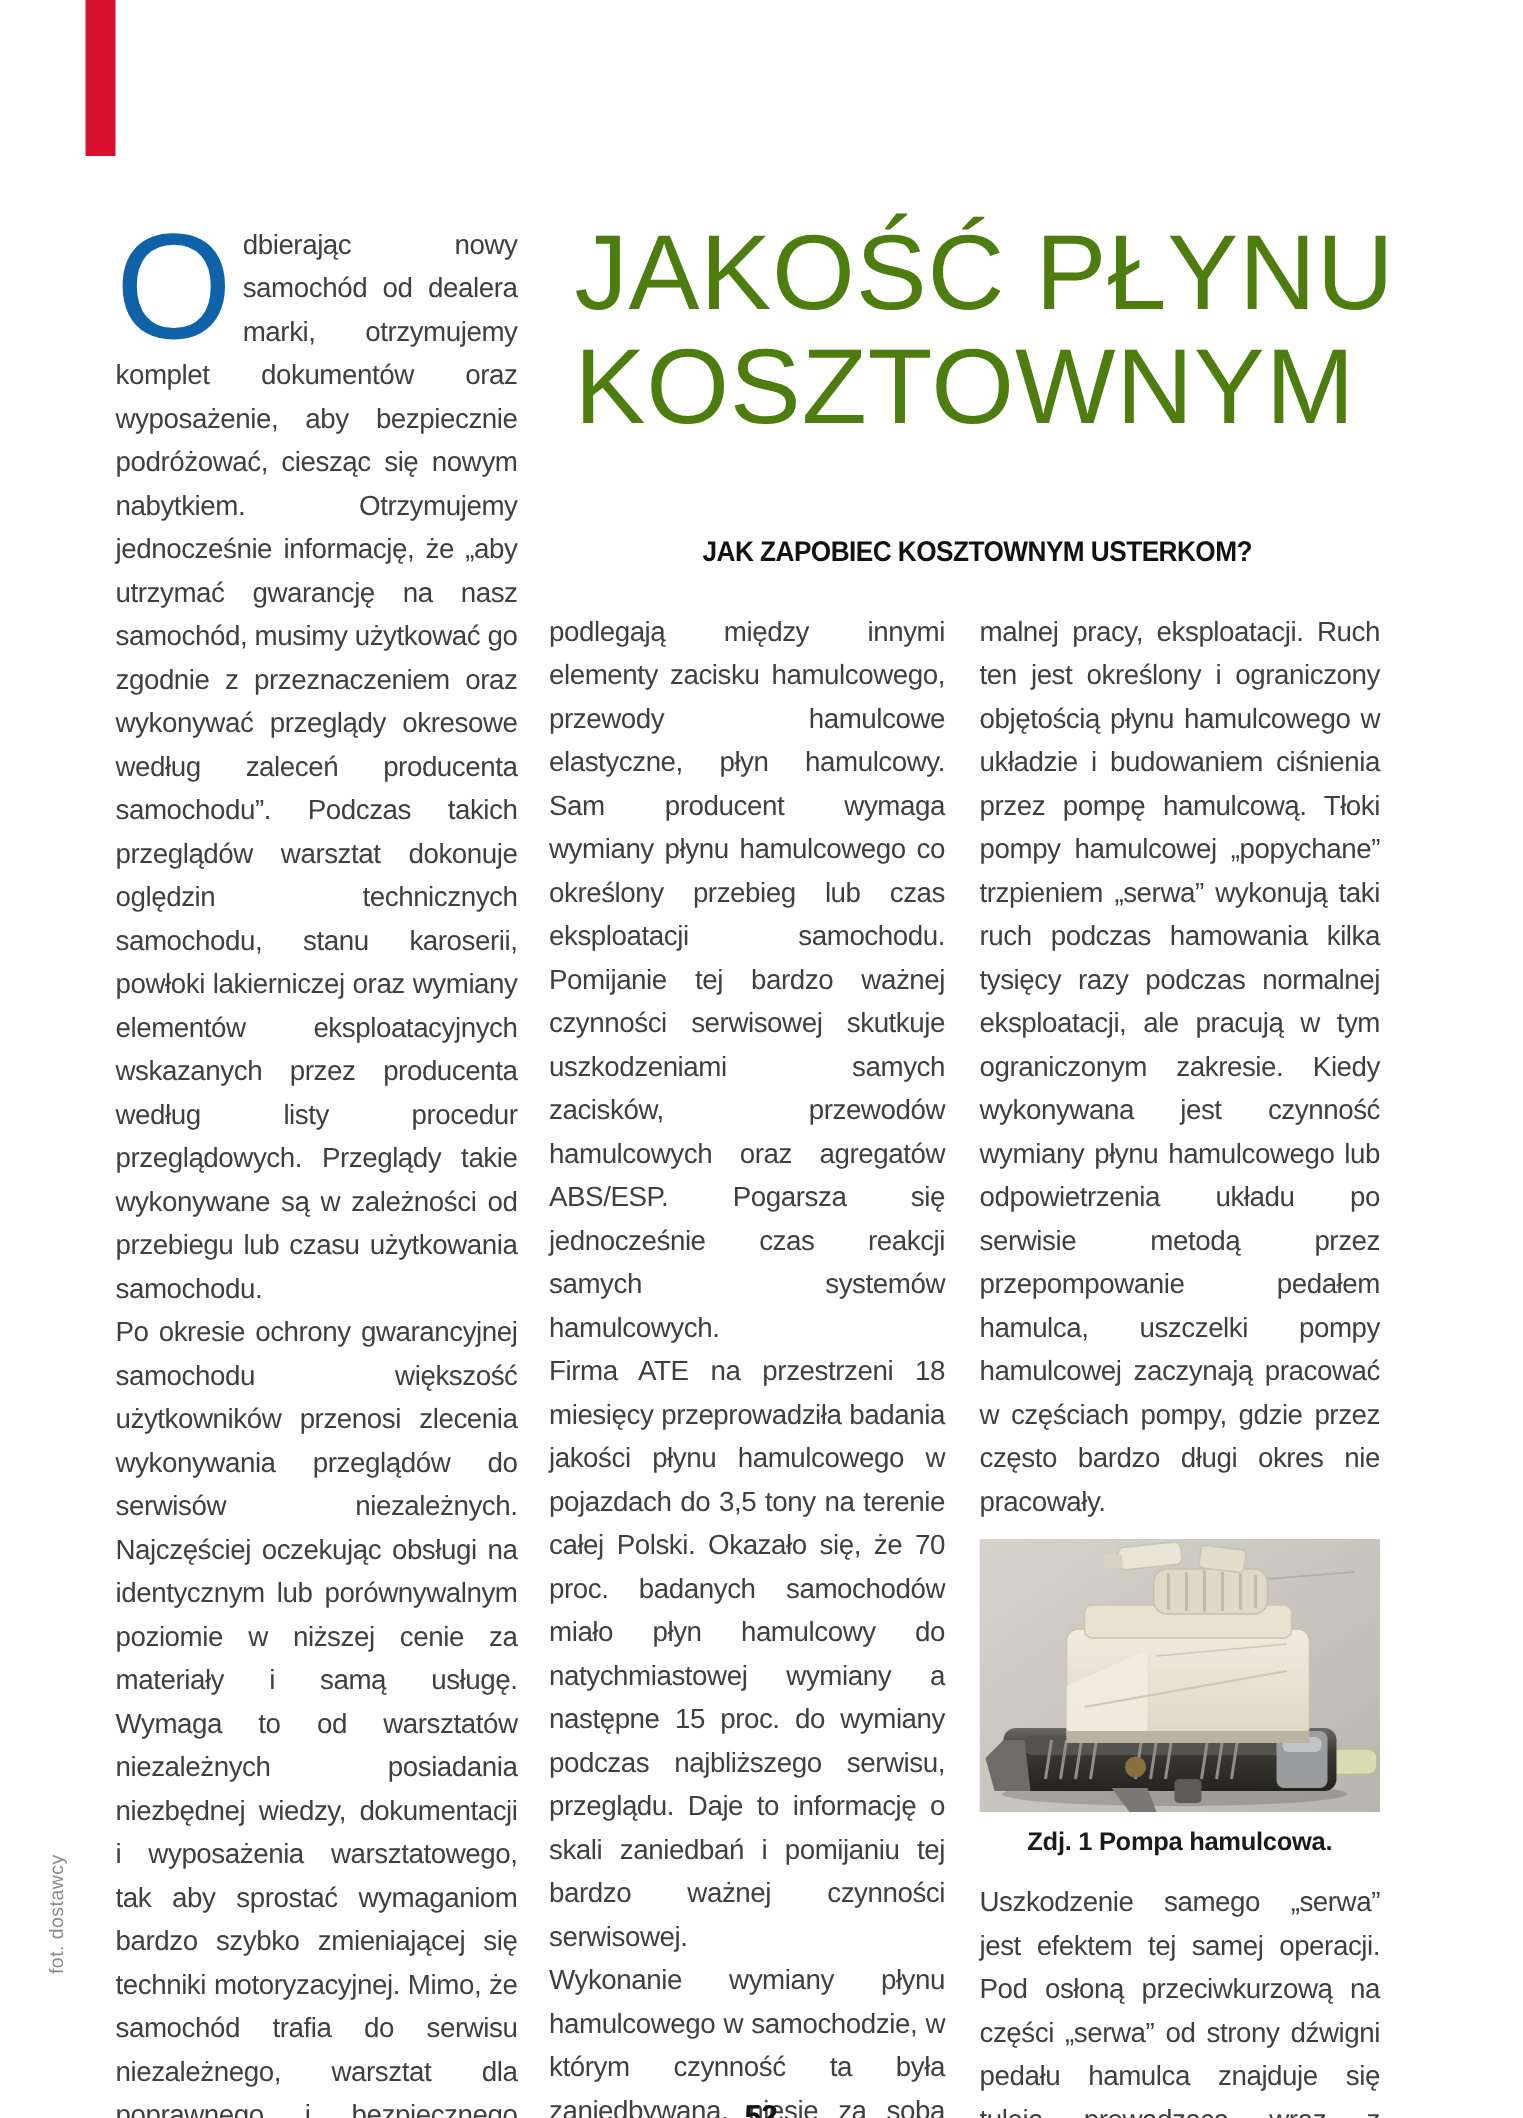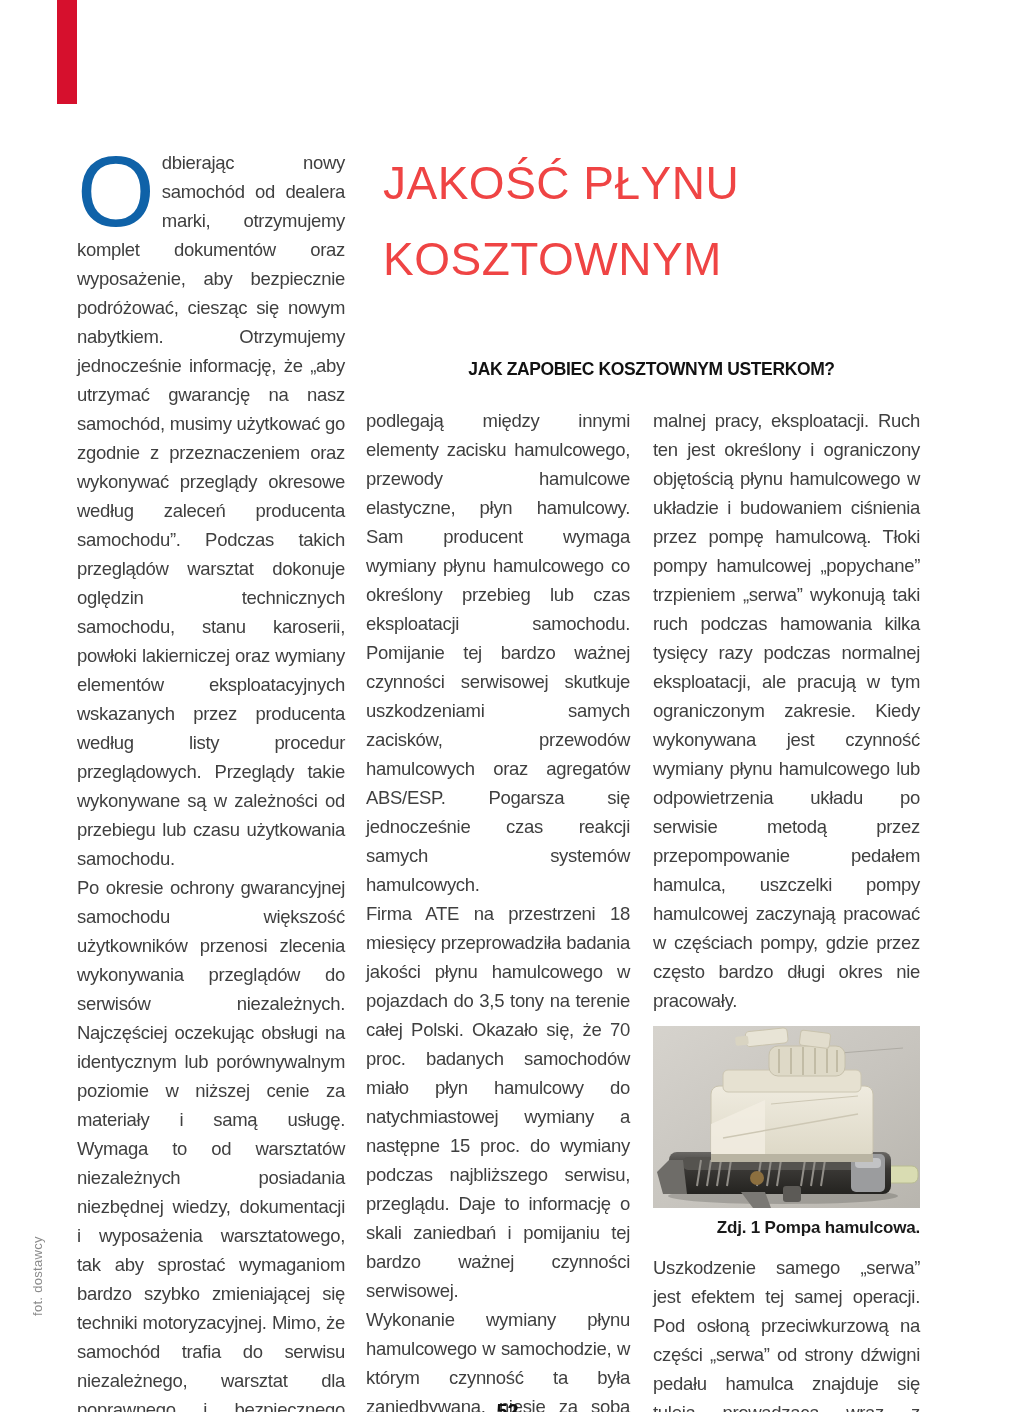--- a/index.html
+++ b/index.html
@@ -8,21 +8,21 @@
     font-family:"Liberation Sans","DejaVu Sans",sans-serif;
     -webkit-font-smoothing:antialiased;overflow:hidden;
   }
   .edge-mark{
     position:absolute;left:57px;top:0;width:20px;height:104px;
     background:#d6102d;
   }
   
   .title{
     position:absolute;left:383px;top:145px;width:545px;
-    color:#ef4444;font-size:46px;line-height:76px;font-weight:400;
+    color:#4d7c0f;font-size:71px;line-height:76px;font-weight:400;
     letter-spacing:.5px;white-space:nowrap;
   }
   .kicker{
     position:absolute;left:383px;top:356px;width:537px;
     text-align:center;color:#121212;font-weight:700;font-size:19px;
     line-height:26px;letter-spacing:-.4px;transform:scaleX(.92);
     transform-origin:center;
   }
   
   .col{position:absolute;color:#3f3f3f;font-size:18.5px;line-height:29px;
@@ -33,21 +33,21 @@
   .col-right{left:653px;top:406px;width:267px;}
   .dropcap{
     float:left;color:#0f62a8;font-size:100px;line-height:80px;
     margin:3px 7px 0 0;letter-spacing:0;
   }
   
   .figure{margin:11px 0 0 0;}
   .figure svg{display:block;width:267px;height:182px;}
   .figcaption{
     margin:9px 0 14px 0;font-weight:700;color:#1a1a1a;font-size:17px;
-    line-height:22px;text-align:right;letter-spacing:-.2px;
+    line-height:22px;text-align:center;letter-spacing:-.2px;
   }
   
   .pagenum{
     position:absolute;left:0;top:1400px;width:1015px;text-align:center;
     font-weight:700;font-size:20px;color:#111;letter-spacing:0;
   }
   .photo-credit{
     position:absolute;left:30px;top:1242px;height:74px;
     writing-mode:vertical-rl;transform:rotate(180deg);
     color:#8b8b8b;font-size:13px;letter-spacing:.3px;white-space:nowrap;

